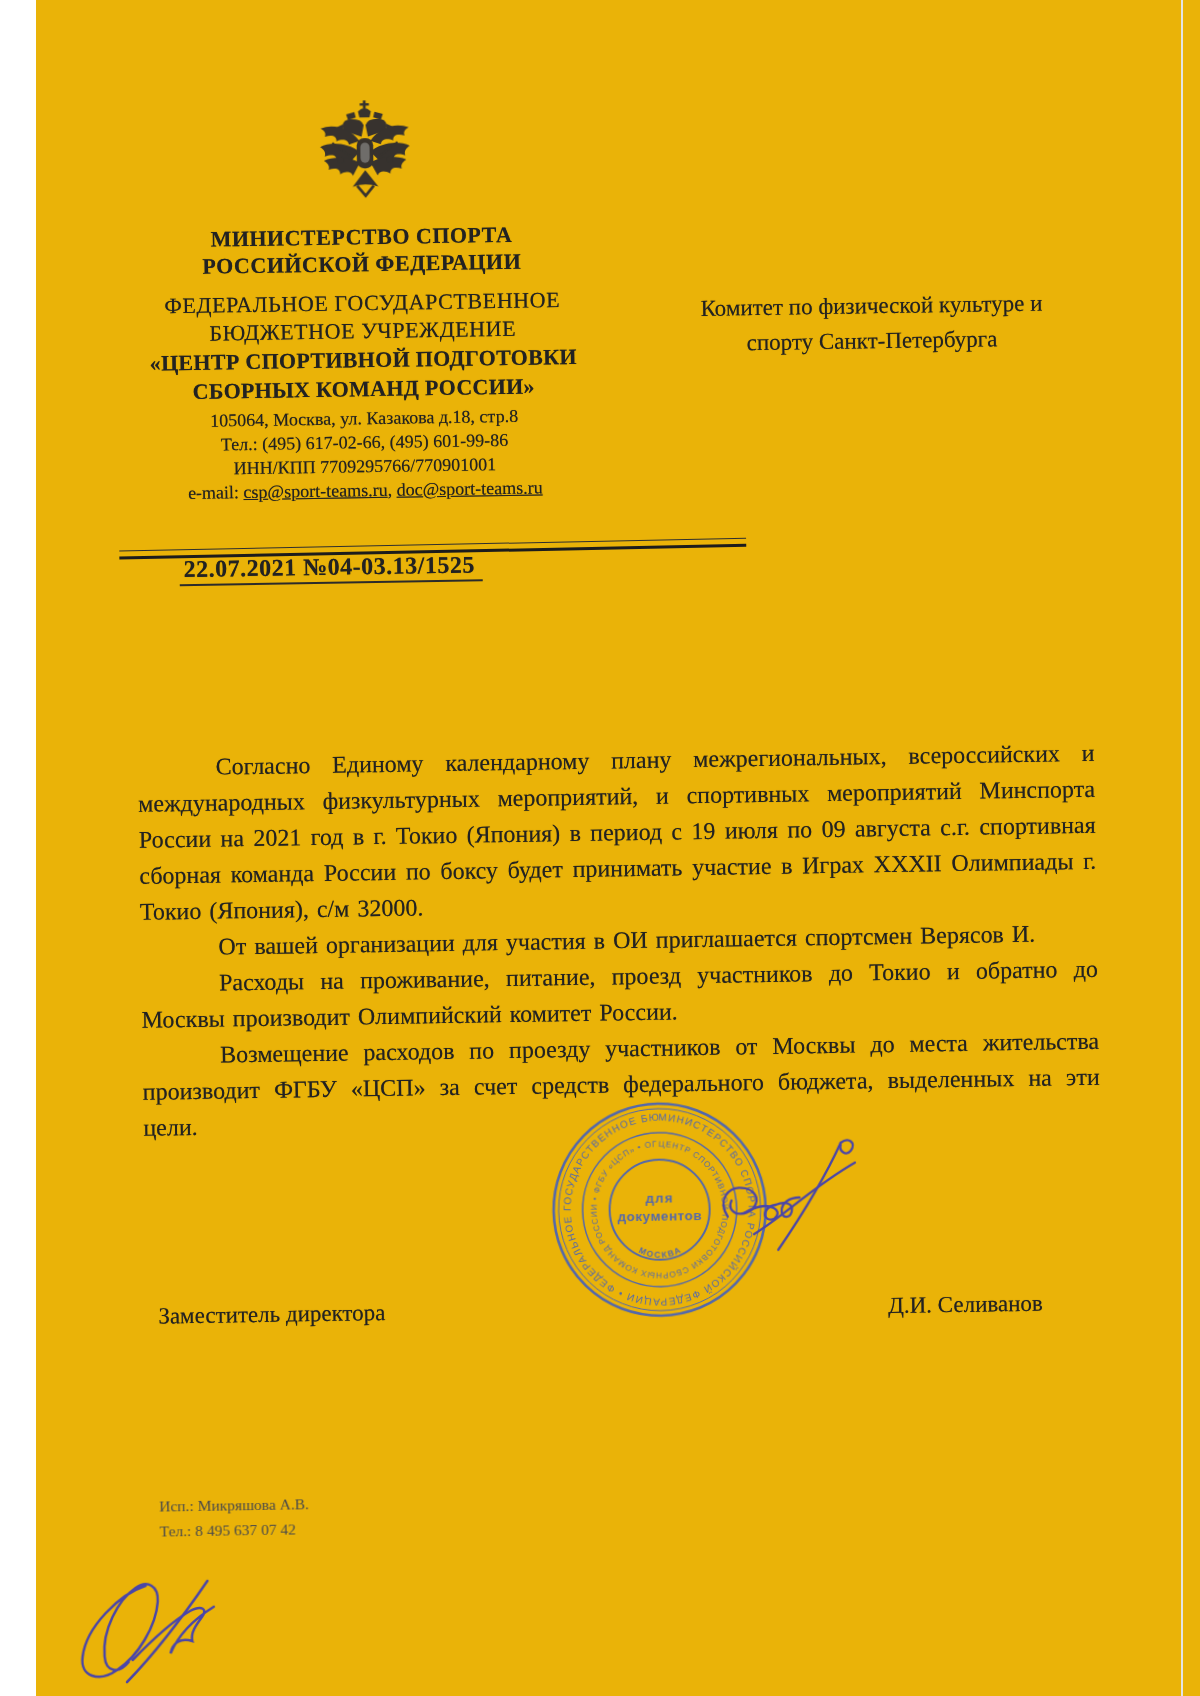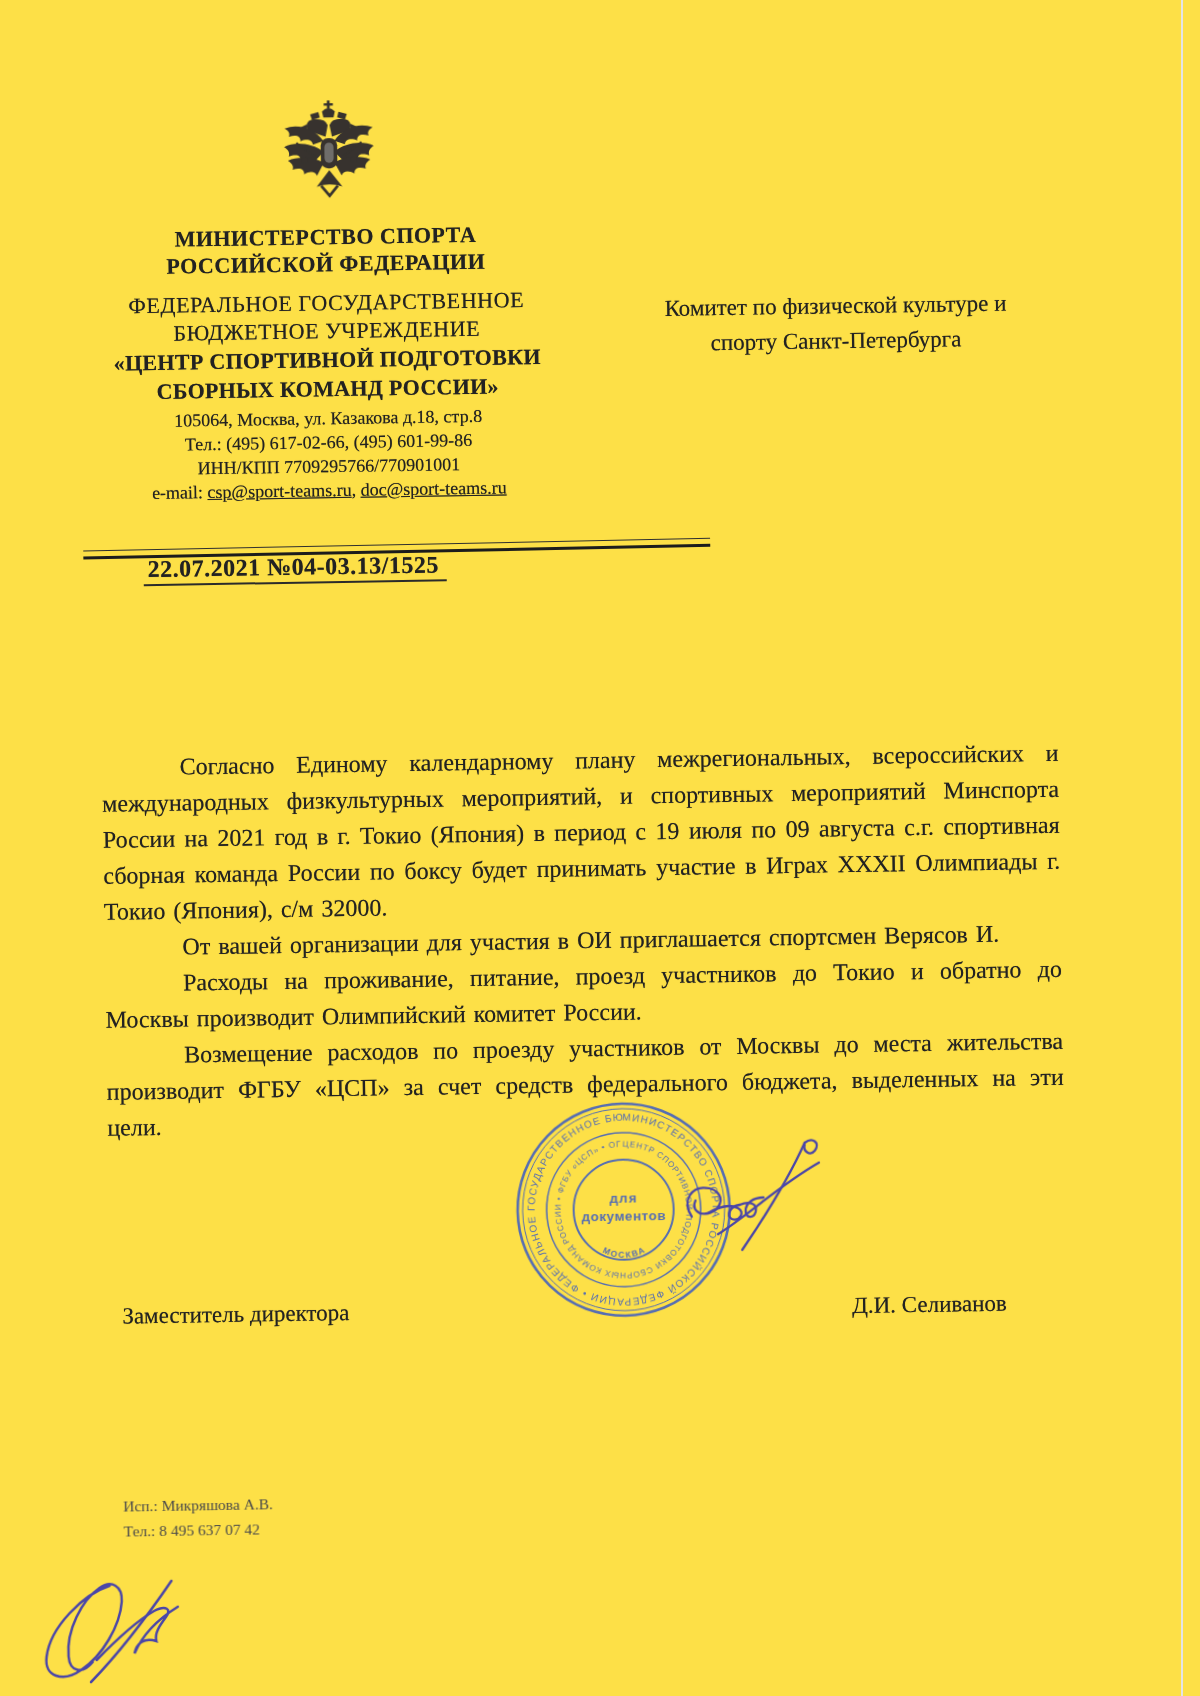--- a/index.html
+++ b/index.html
@@ -1,20 +1,20 @@
 <!DOCTYPE html>
 <html><head>
 <meta charset="utf-8">
 <style>
   html,body{margin:0;padding:0;}
   body{
     width:1200px;height:1696px;background:#ffffff;overflow:hidden;position:relative;
     font-family:"Liberation Serif","DejaVu Serif",serif;color:#1f1f1f;
   }
-  .page{position:absolute;inset:0;background:#fde047;}
+  .page{position:absolute;inset:0;background:#eab308;margin-left:36px;}
   .content{position:absolute;inset:0;transform:rotate(-0.9deg);transform-origin:600px 850px;}
   .scan-text{text-shadow:0 0 0.7px rgba(25,25,25,0.55);color:#222;}
   .bold{font-weight:bold;}
   .u{text-decoration:underline;}
 
   
   .lh-left{position:absolute;left:95px;top:0;width:480px;text-align:center;}
   .emblem{position:absolute;left:190px;top:95px;width:110px;height:120px;filter:blur(.35px) contrast(1.05);}
   .ministry1{position:absolute;left:0;top:220px;width:100%;font-size:22px;letter-spacing:.5px;}
   .ministry2{position:absolute;left:0;top:247px;width:100%;font-size:22px;letter-spacing:.5px;}

